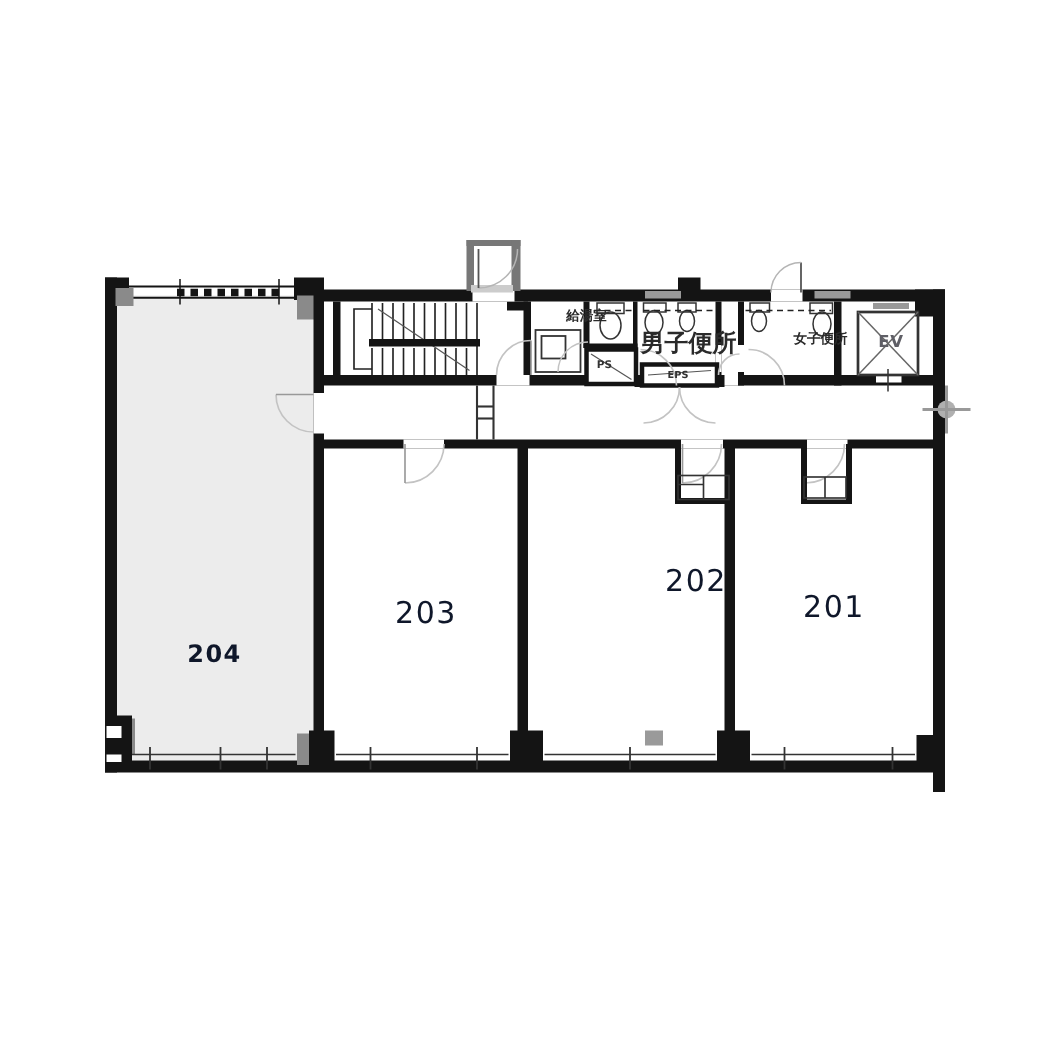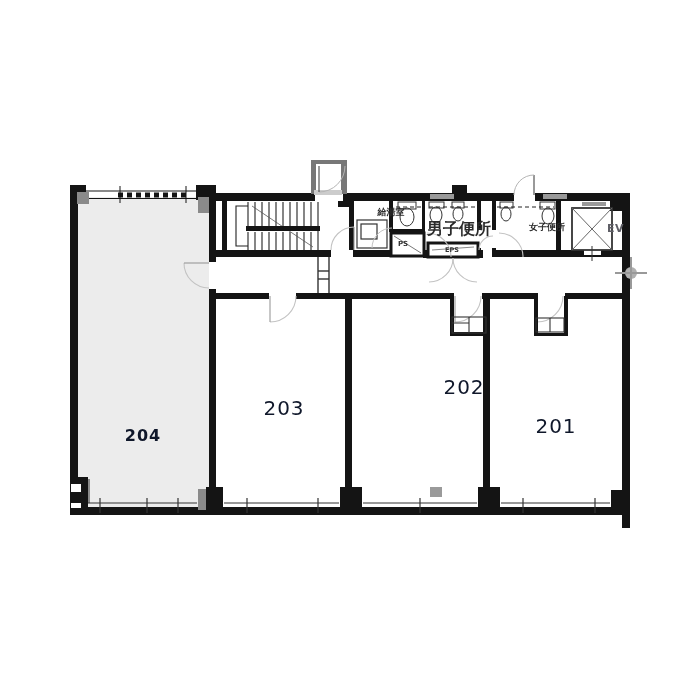--- a/index.html
+++ b/index.html
@@ -273,27 +273,27 @@
       <line x1="631" y1="257" x2="631" y2="289" stroke="#999" stroke-width="2"></line>
     </g>
   </svg>
 
   <div class="lbl room-num-vacant" style="left:143px;top:408px;">204</div>
 
   <div class="lbl room-num" style="left:284px;top:408px;">203</div>
 
   <div class="lbl room-num" style="left:416px;top:387px;margin-left:48px;">202</div>
 
-  <div class="lbl room-num" style="left:556px;top:426px;text-align:center;">201</div>
+  <div class="lbl room-num" style="left:556px;top:404px;text-align:center;">201</div>
 
   <div class="lbl jp-small" style="left:371px;top:212px;">給湯室</div>
 
   <div class="lbl jp" style="left:459px;top:229px;">男子便所</div>
 
   <div class="lbl jp-small" style="left:527px;top:227px;">女子便所</div>
 
-  <div class="lbl ev" style="left:594px;top:228px;padding-left:43px;">EV</div>
+  <div class="lbl ev" style="left:594px;top:228px;">EV</div>
 
   <div class="lbl tiny" style="left:403px;top:244px;">PS</div>
 
   <div class="lbl tiny-xs" style="left:452px;top:250px;">EPS</div>
 
 </div>
 
 </body></html>

